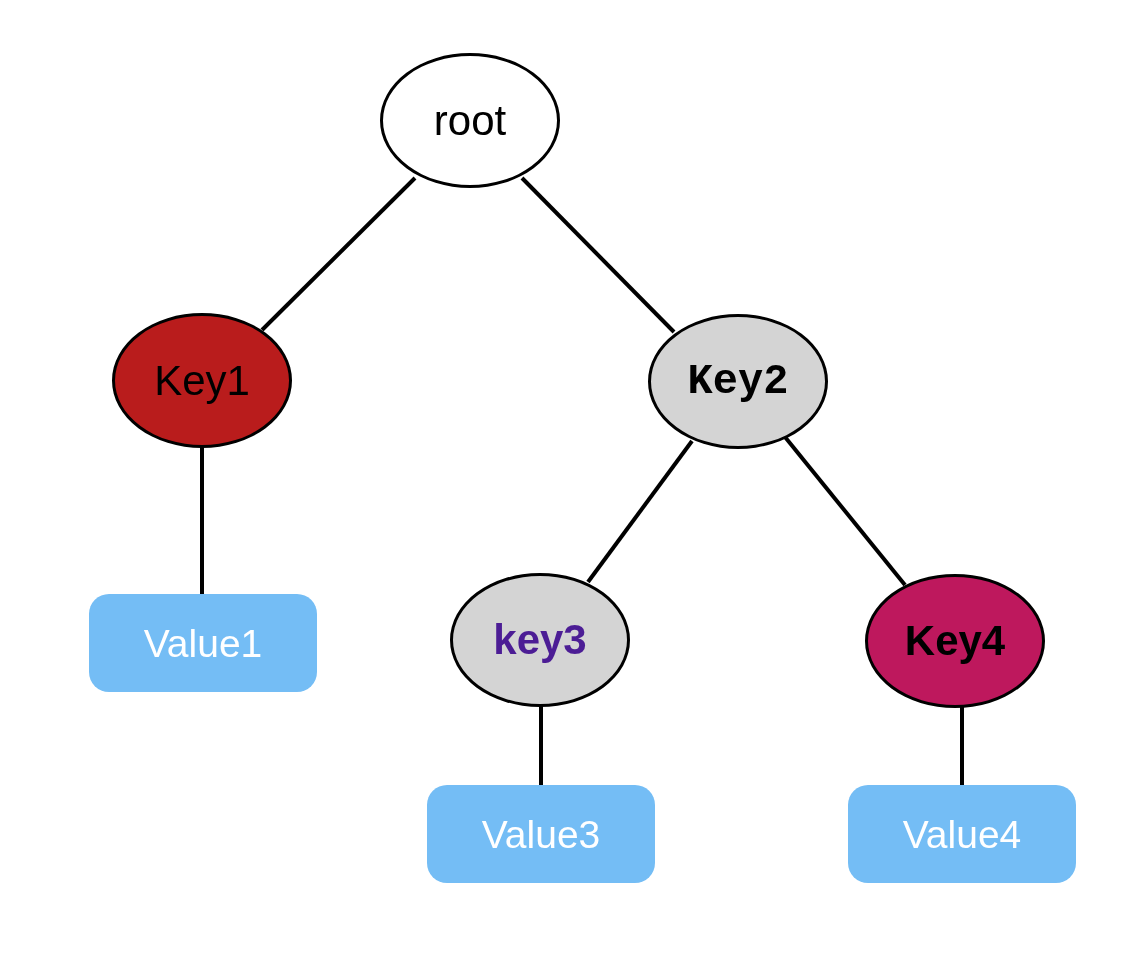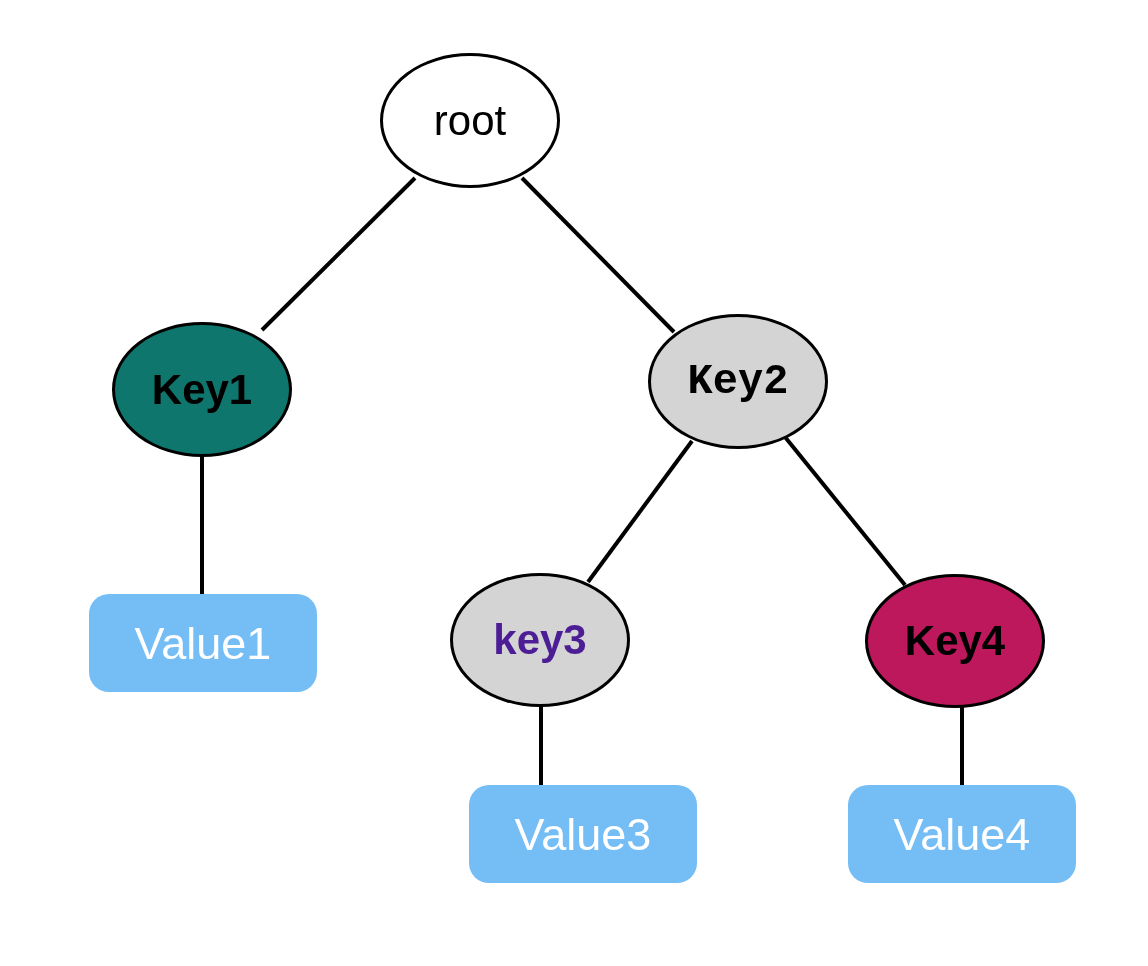--- a/index.html
+++ b/index.html
@@ -51,21 +51,21 @@
   }
   .node-key {
     background: #d4d4d4;
     color: #000000;
     font-size: 42px;
     font-weight: 700;
   }
   .node-value {
     background: #74bdf5;
     color: #ffffff;
-    font-size: 45px;
+    font-size: 39px;
     font-weight: 400;
     border-radius: 20px;
     border: none;
   }
 </style>
 </head>
 <body>
 
 <div id="diagram-canvas">
 
@@ -76,36 +76,36 @@
       <line x1="692" y1="441" x2="588" y2="582" stroke="#000000" stroke-width="4" stroke-linecap="butt"></line>
       <line x1="785" y1="437" x2="905" y2="585" stroke="#000000" stroke-width="4" stroke-linecap="butt"></line>
       <line x1="541" y1="705" x2="541" y2="787" stroke="#000000" stroke-width="4" stroke-linecap="butt"></line>
       <line x1="962" y1="706" x2="962" y2="787" stroke="#000000" stroke-width="4" stroke-linecap="butt"></line>
     </svg>
 
   <div id="node-layer">
       <div class="node node-ellipse node-root" style="left: 380px; top: 53px; width: 180px; height: 135px; background: rgb(255, 255, 255); color: rgb(0, 0, 0); font-weight: 400; border-color: rgb(0, 0, 0);">
         <span>root</span>
       </div>
-      <div class="node node-ellipse node-key" style="left: 112px; top: 322px; width: 180px; height: 135px; background: #0f766e; color: rgb(0, 0, 0); font-weight: 700; border-color: rgb(0, 0, 0);">
+      <div class="node node-ellipse node-key" style="left: 112px; top: 313px; width: 180px; height: 135px; background: #b91c1c; color: rgb(0, 0, 0); font-weight: 400; border-color: rgb(0, 0, 0);">
         <span>Key1</span>
       </div>
       <div class="node node-ellipse node-key" style="left: 648px; top: 314px; width: 180px; height: 135px; background: rgb(212, 212, 212); color: rgb(0, 0, 0); font-weight: 700; border-color: rgb(0, 0, 0); font-family: Liberation Mono, monospace;">
         <span>Key2</span>
       </div>
       <div class="node node-ellipse node-key" style="left: 450px; top: 573px; width: 180px; height: 134px; background: rgb(212, 212, 212); color: #4c1d95; font-weight: 700; border-color: rgb(0, 0, 0);">
         <span>key3</span>
       </div>
       <div class="node node-ellipse node-key" style="left: 865px; top: 574px; width: 180px; height: 134px; background: #be185d; color: rgb(0, 0, 0); font-weight: 700; border-color: rgb(0, 0, 0);">
         <span>Key4</span>
       </div>
       <div class="node node-value" style="left: 89px; top: 594px; width: 228px; height: 98px; background: rgb(116, 189, 245); color: rgb(255, 255, 255); font-weight: 400;">
         <span>Value1</span>
       </div>
-      <div class="node node-value" style="left: 427px; top: 785px; width: 228px; height: 98px; background: rgb(116, 189, 245); color: rgb(255, 255, 255); font-weight: 400; margin-left: 42px;">
+      <div class="node node-value" style="left: 427px; top: 785px; width: 228px; height: 98px; background: rgb(116, 189, 245); color: rgb(255, 255, 255); font-weight: 400;">
         <span>Value3</span>
       </div>
       <div class="node node-value" style="left: 848px; top: 785px; width: 228px; height: 98px; background: rgb(116, 189, 245); color: rgb(255, 255, 255); font-weight: 400;">
         <span>Value4</span>
       </div>
     </div>
 
 </div>
 
 </body></html>

